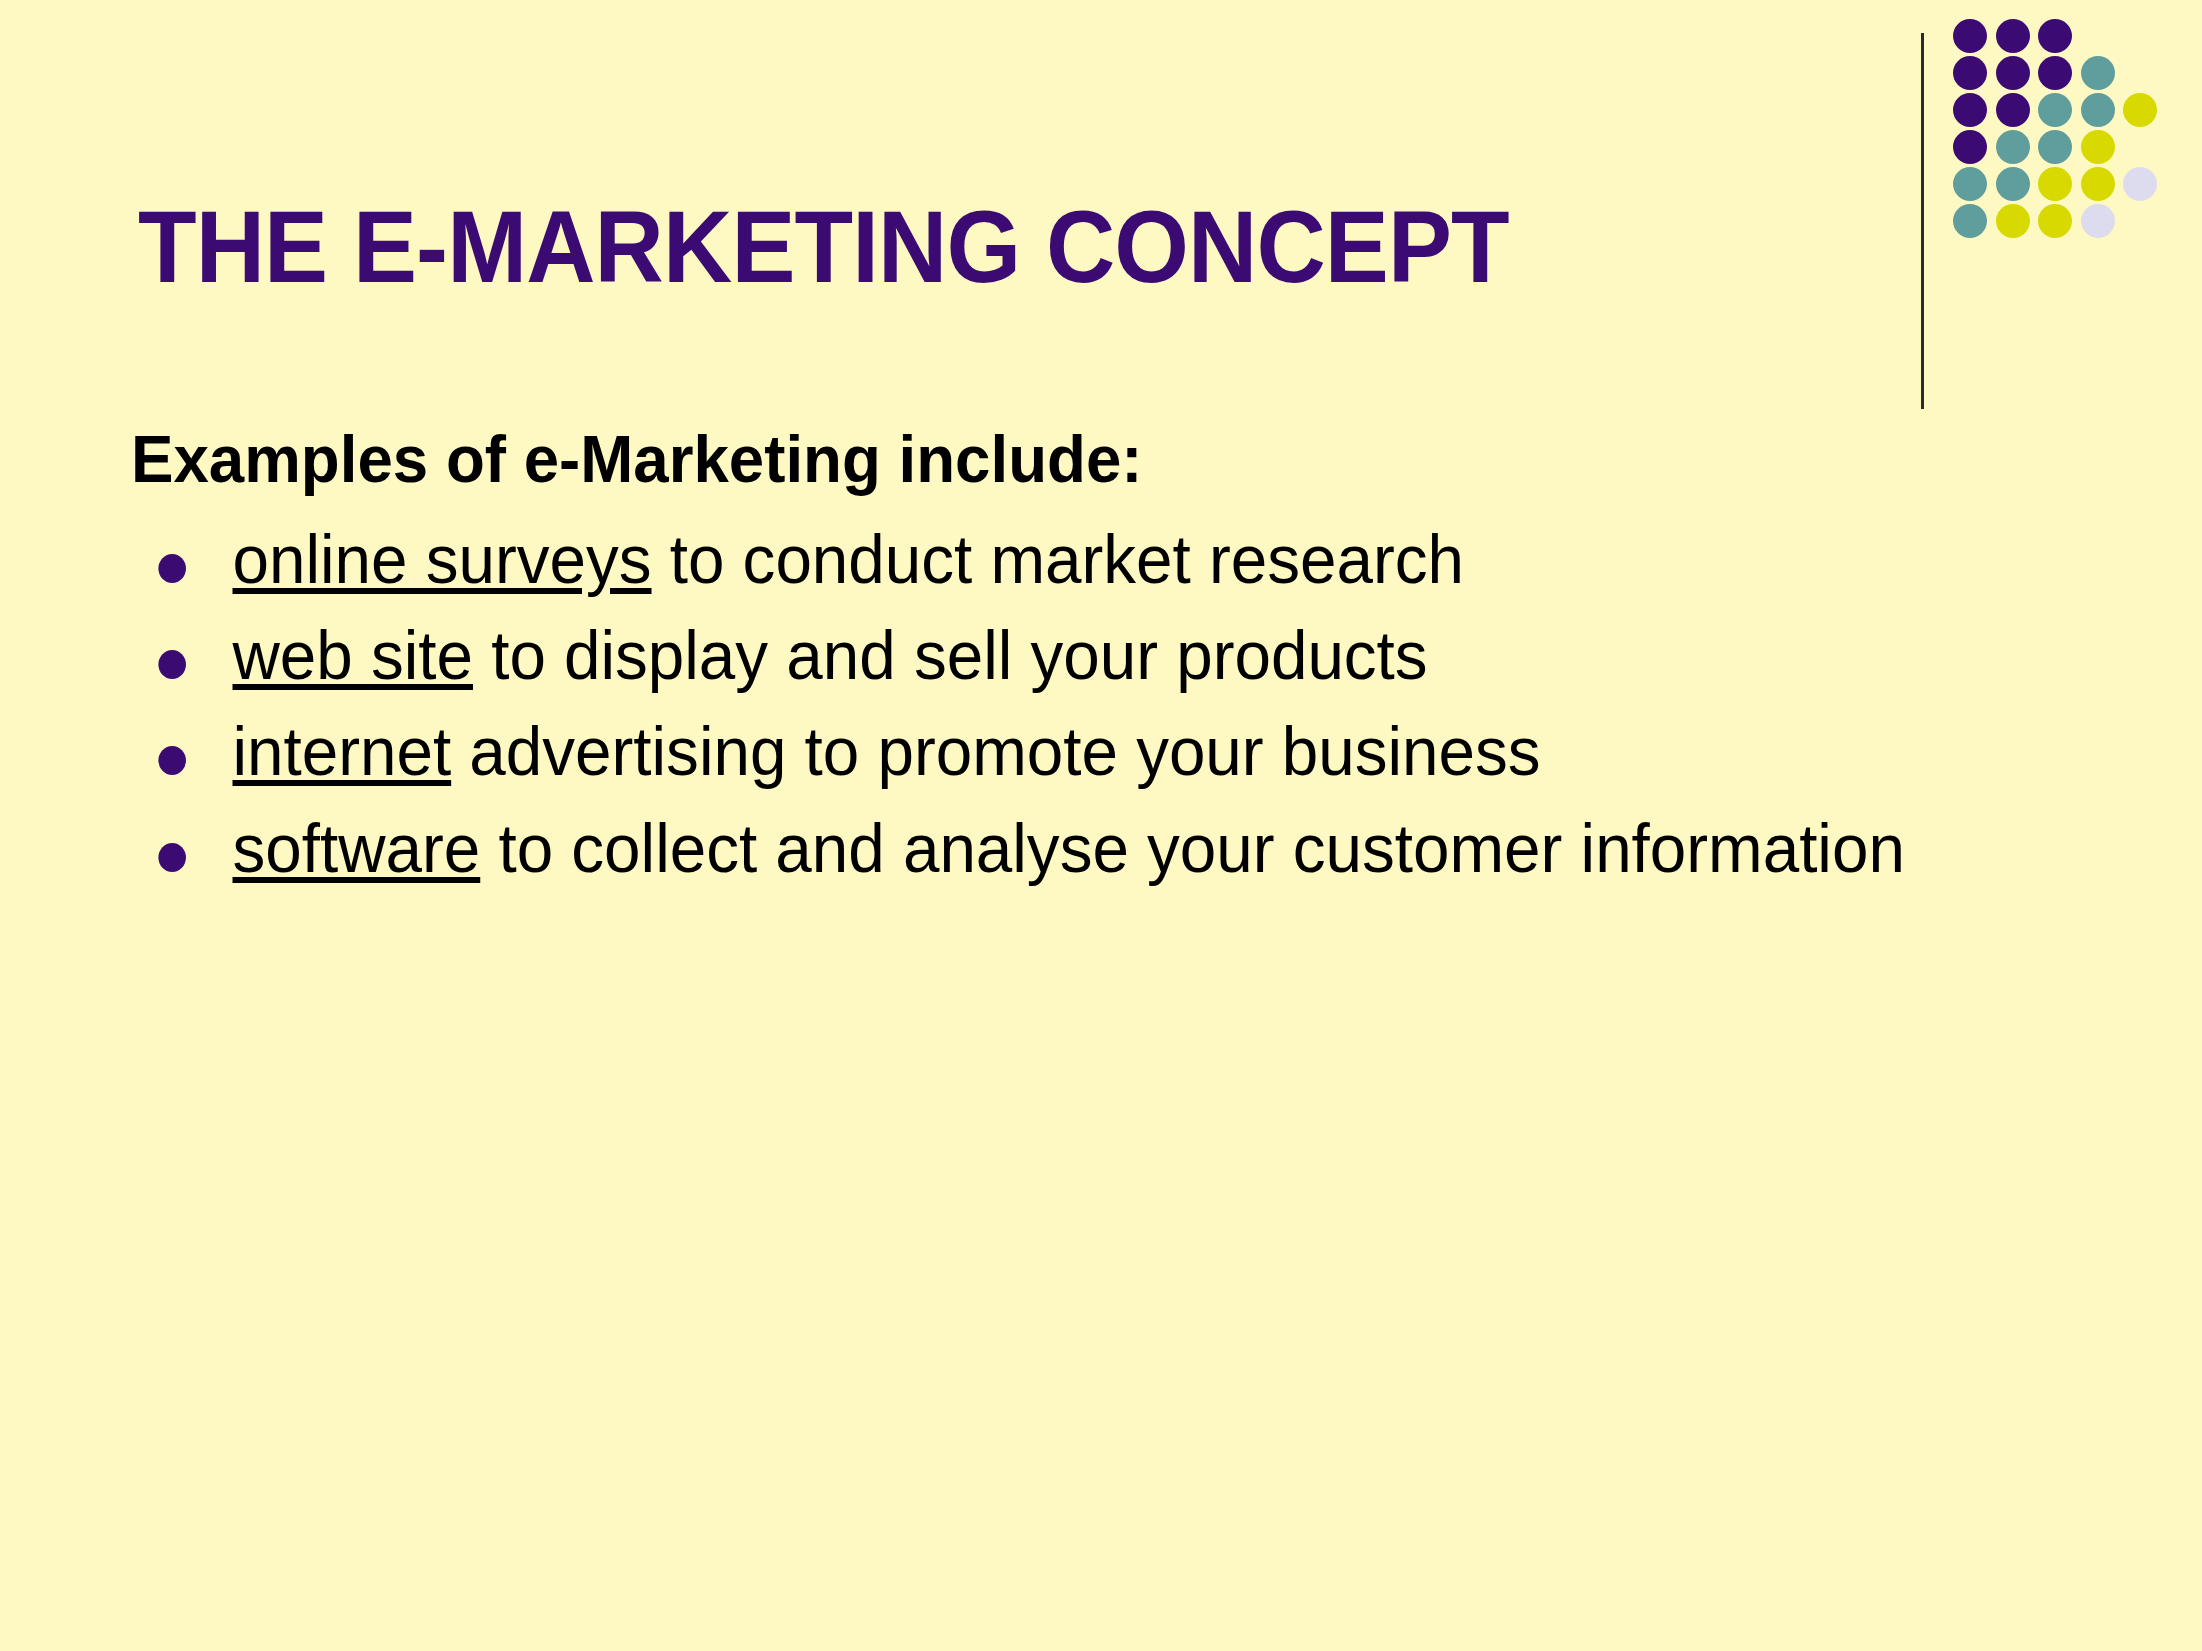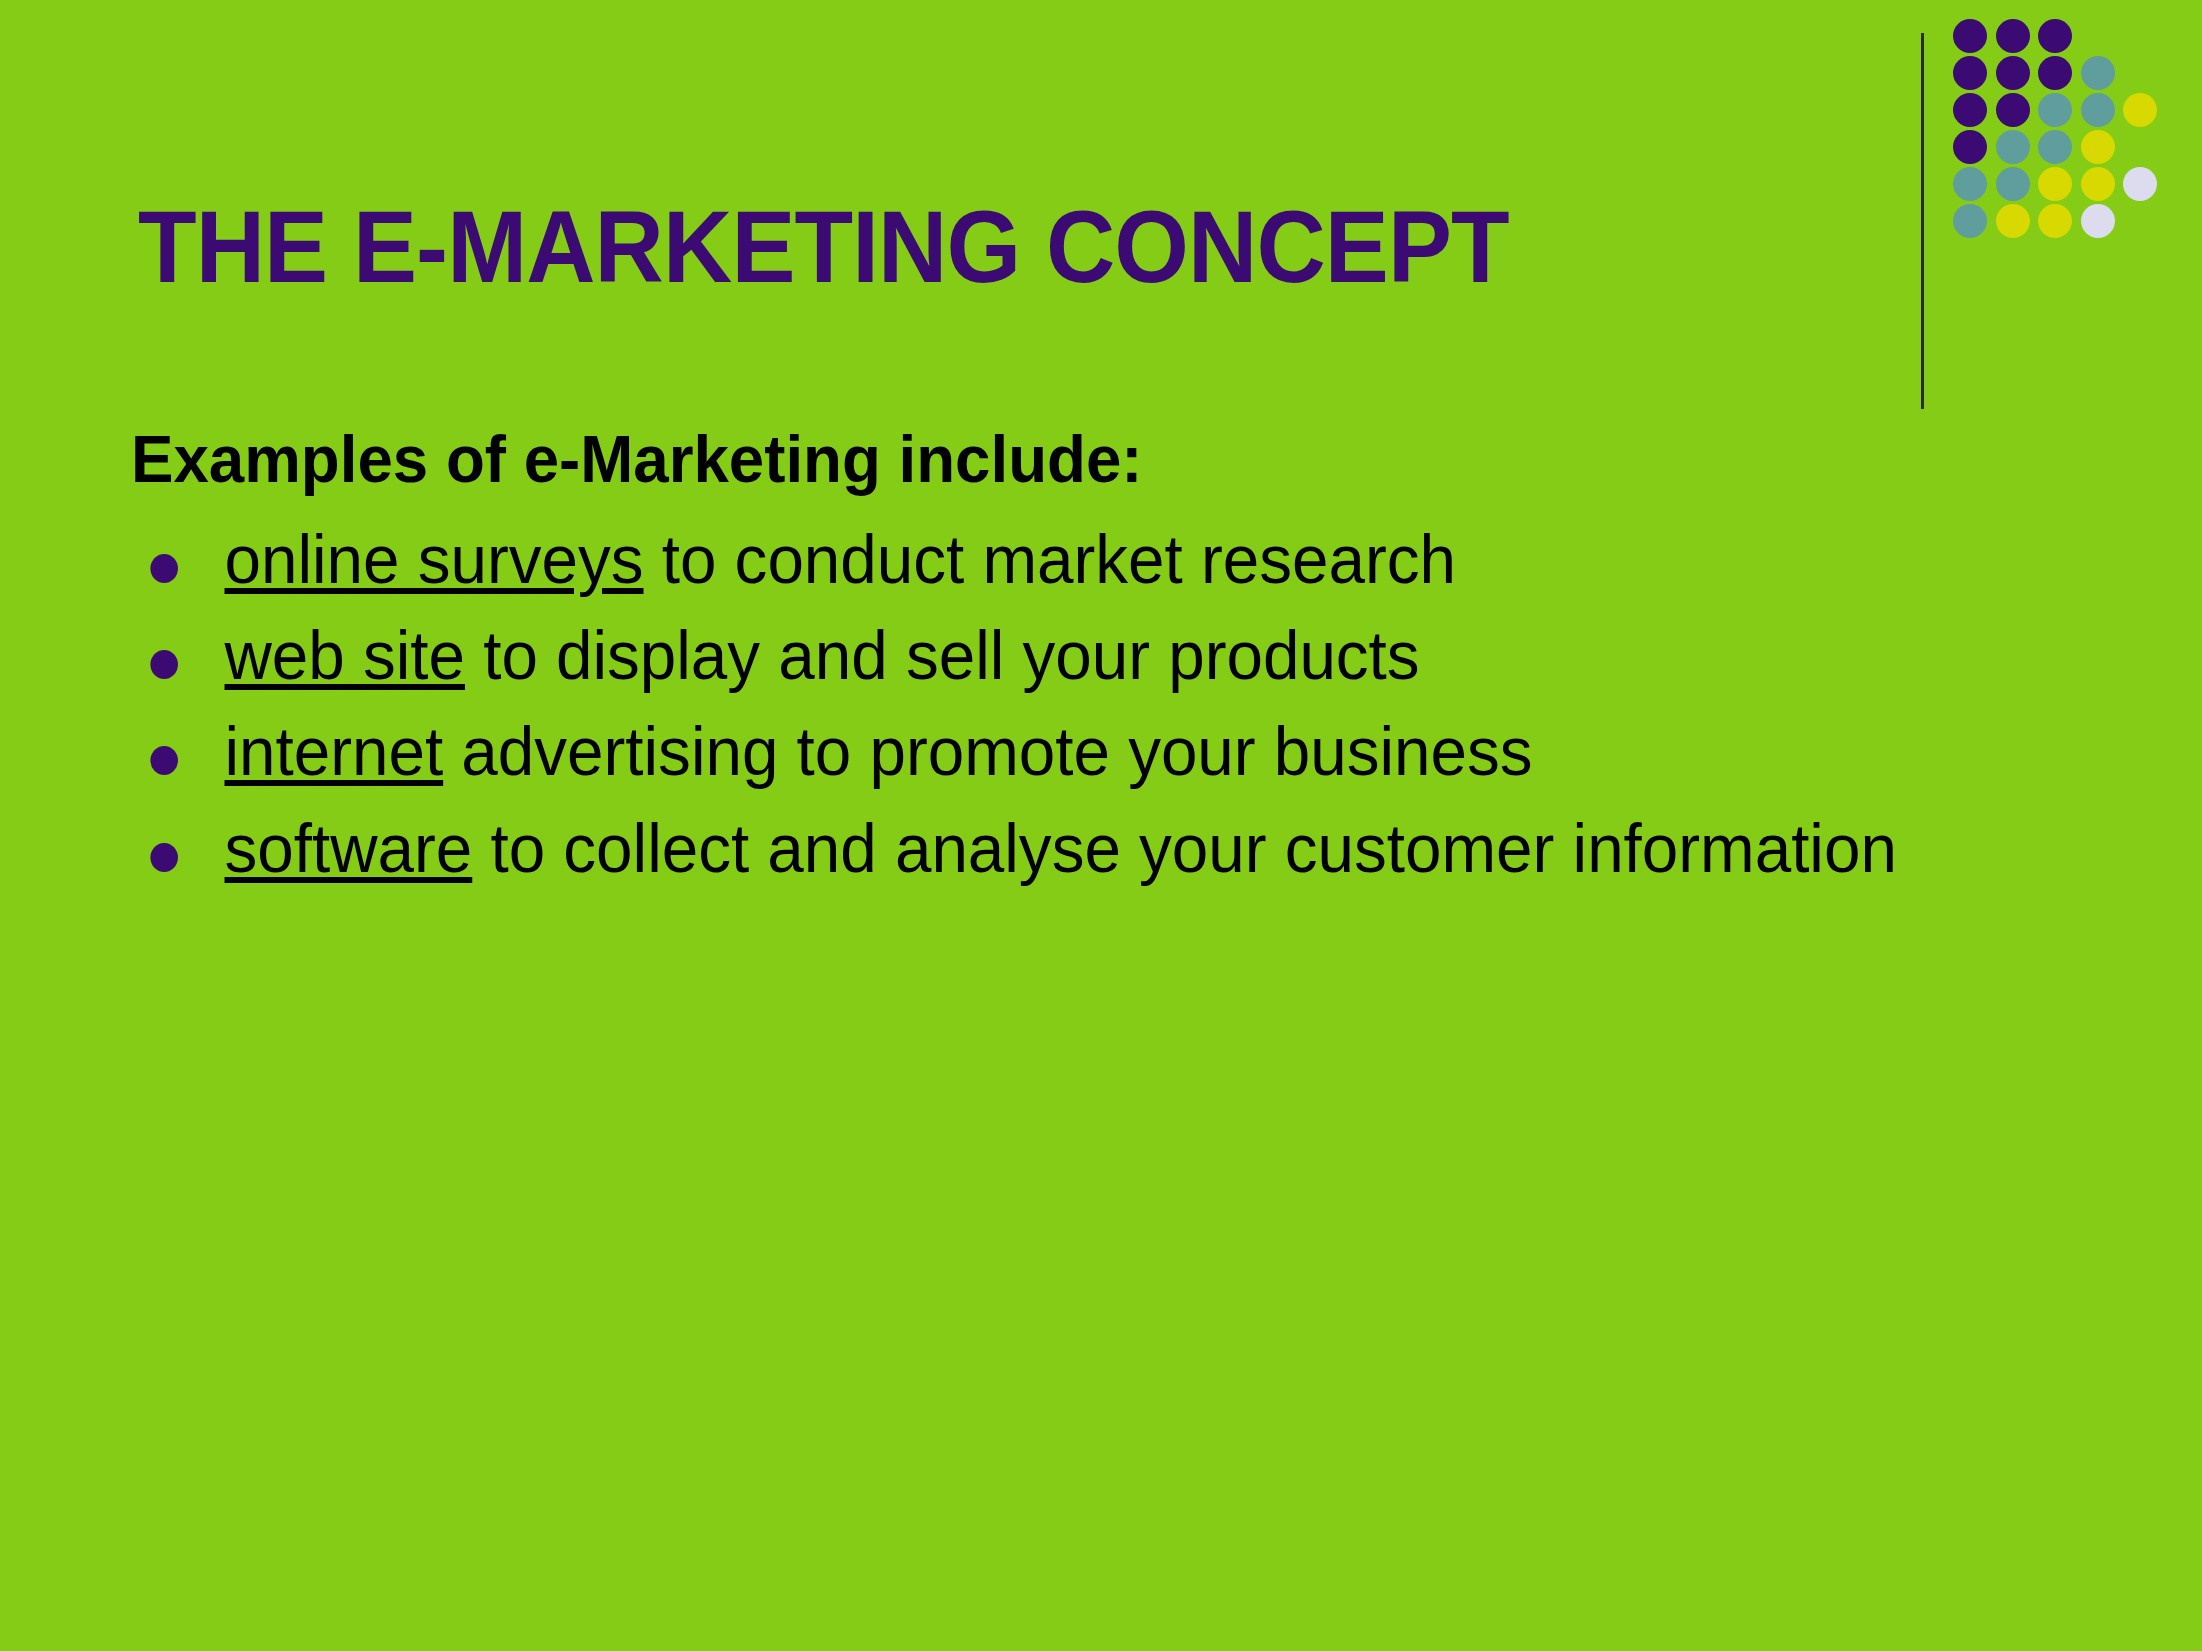--- a/index.html
+++ b/index.html
@@ -11,21 +11,21 @@
     width: 2203px;
     height: 1652px;
     position: relative;
     overflow: hidden;
     font-family: "Liberation Sans", sans-serif;
   }
 
   .slide {
     position: absolute;
     inset: 0;
-    background: #84cc16;
+    background: #fef9c3;
   }
 
   
   .logo-block {
     position: absolute;
     top: 0;
     left: 1906px;
     width: 297px;
     height: 430px;
   }
@@ -89,21 +89,21 @@
     font-weight: bold;
     color: #000000;
     line-height: 1.06;
     margin: 0 0 24px 0;
     transform: scaleX(0.95);
     transform-origin: left top;
     white-space: nowrap;
   }
   .bullet-list {
     list-style: none;
-    margin: 8px;
+    margin: 16px;
     padding: 0;
   }
   .bullet-item {
     position: relative;
     padding-left: 90px;
     margin-bottom: 12px;
     font-size: 69px;
     line-height: 1.22;
     color: #000000;
     transform: scaleX(0.95);

